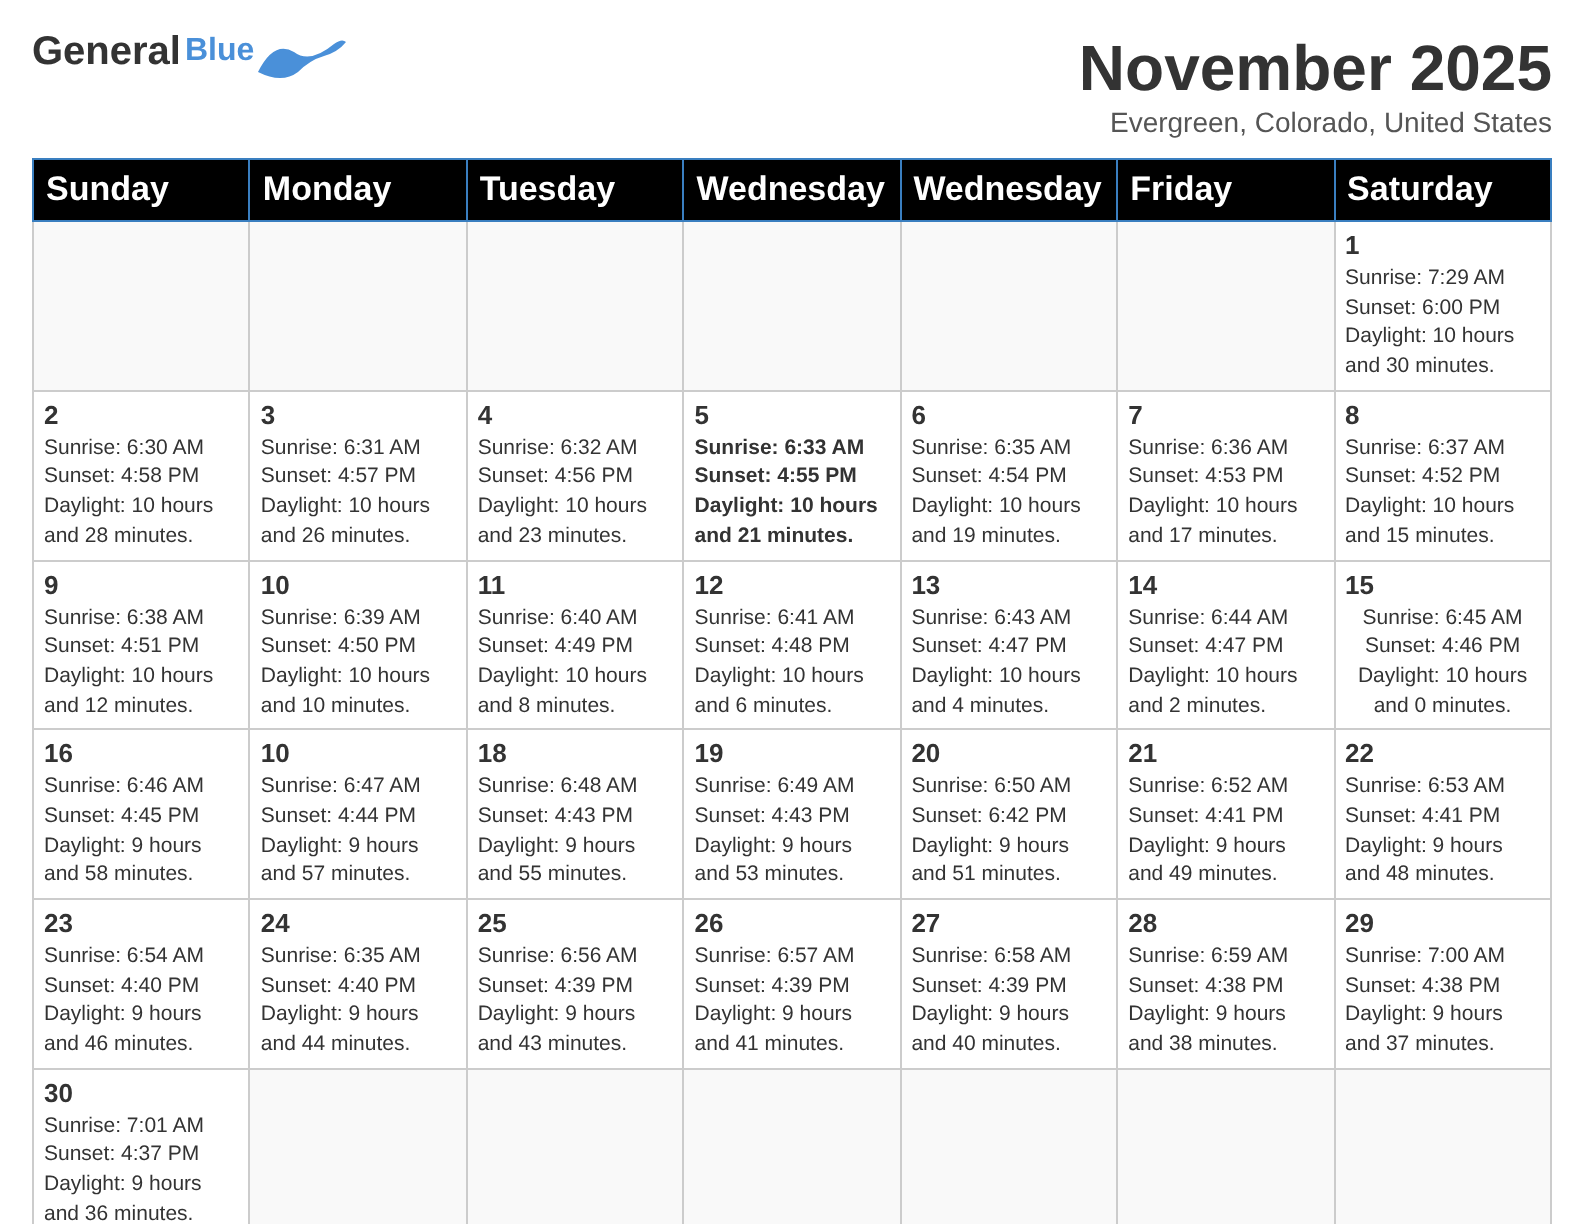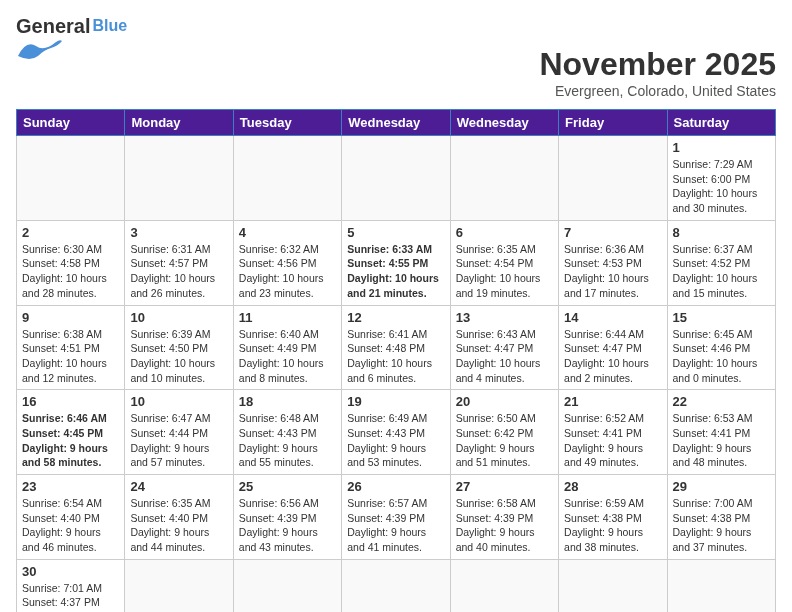--- a/index.html
+++ b/index.html
@@ -11,48 +11,47 @@
       padding: 16px;
     }
     .header {
       display: flex;
       justify-content: space-between;
       align-items: flex-start;
       margin-bottom: 10px;
     }
     .logo {
       display: flex;
-      flex-direction: column;
+      flex-direction: row;
       align-items: flex-start;
       justify-content: flex-end;
     }
     .title-section {
       text-align: right;
     }
     .calendar-title {
       font-size: 32px;
       font-weight: bold;
       color: #333;
-      margin-top: 30px;
     }
     .calendar-subtitle {
       font-size: 14px;
       color: #555;
     }
     .calendar {
       width: 100%;
       border-collapse: collapse;
       border: 1px solid #ccc;
     }
     .calendar th {
-      background-color: #4c1d95;
+      background-color: #000000;
       color: white;
       text-align: left;
       padding: 5px 6px;
-      font-size: 13px;
+      font-size: 17px;
       border: 1px solid #3a7fc0;
     }
     .calendar td {
       vertical-align: top;
       border: 1px solid #ccc;
       padding: 4px 5px;
       width: calc(100% / 7);
       min-height: 70px;
       font-size: 11px;
       color: #333;
@@ -213,30 +212,30 @@
         </td>
         <td>
           <div class="day-number">14</div>
           <div class="day-info" style="white-space: pre-line;">Sunrise: 6:44 AM
 Sunset: 4:47 PM
 Daylight: 10 hours
 and 2 minutes.</div>
         </td>
         <td>
           <div class="day-number">15</div>
-          <div class="day-info" style="white-space: pre-line;">Sunrise: 6:45 AM
+          <div class="day-info" style="white-space: pre-line; text-align: center;">Sunrise: 6:45 AM
 Sunset: 4:46 PM
 Daylight: 10 hours
 and 0 minutes.</div>
         </td>
       </tr>
       <tr>
         <td>
           <div class="day-number">16</div>
-          <div class="day-info" style="white-space: pre-line; font-weight: bold;">Sunrise: 6:46 AM
+          <div class="day-info" style="white-space: pre-line;">Sunrise: 6:46 AM
 Sunset: 4:45 PM
 Daylight: 9 hours
 and 58 minutes.</div>
         </td>
         <td>
           <div class="day-number">10</div>
           <div class="day-info" style="white-space: pre-line;">Sunrise: 6:47 AM
 Sunset: 4:44 PM
 Daylight: 9 hours
 and 57 minutes.</div>

